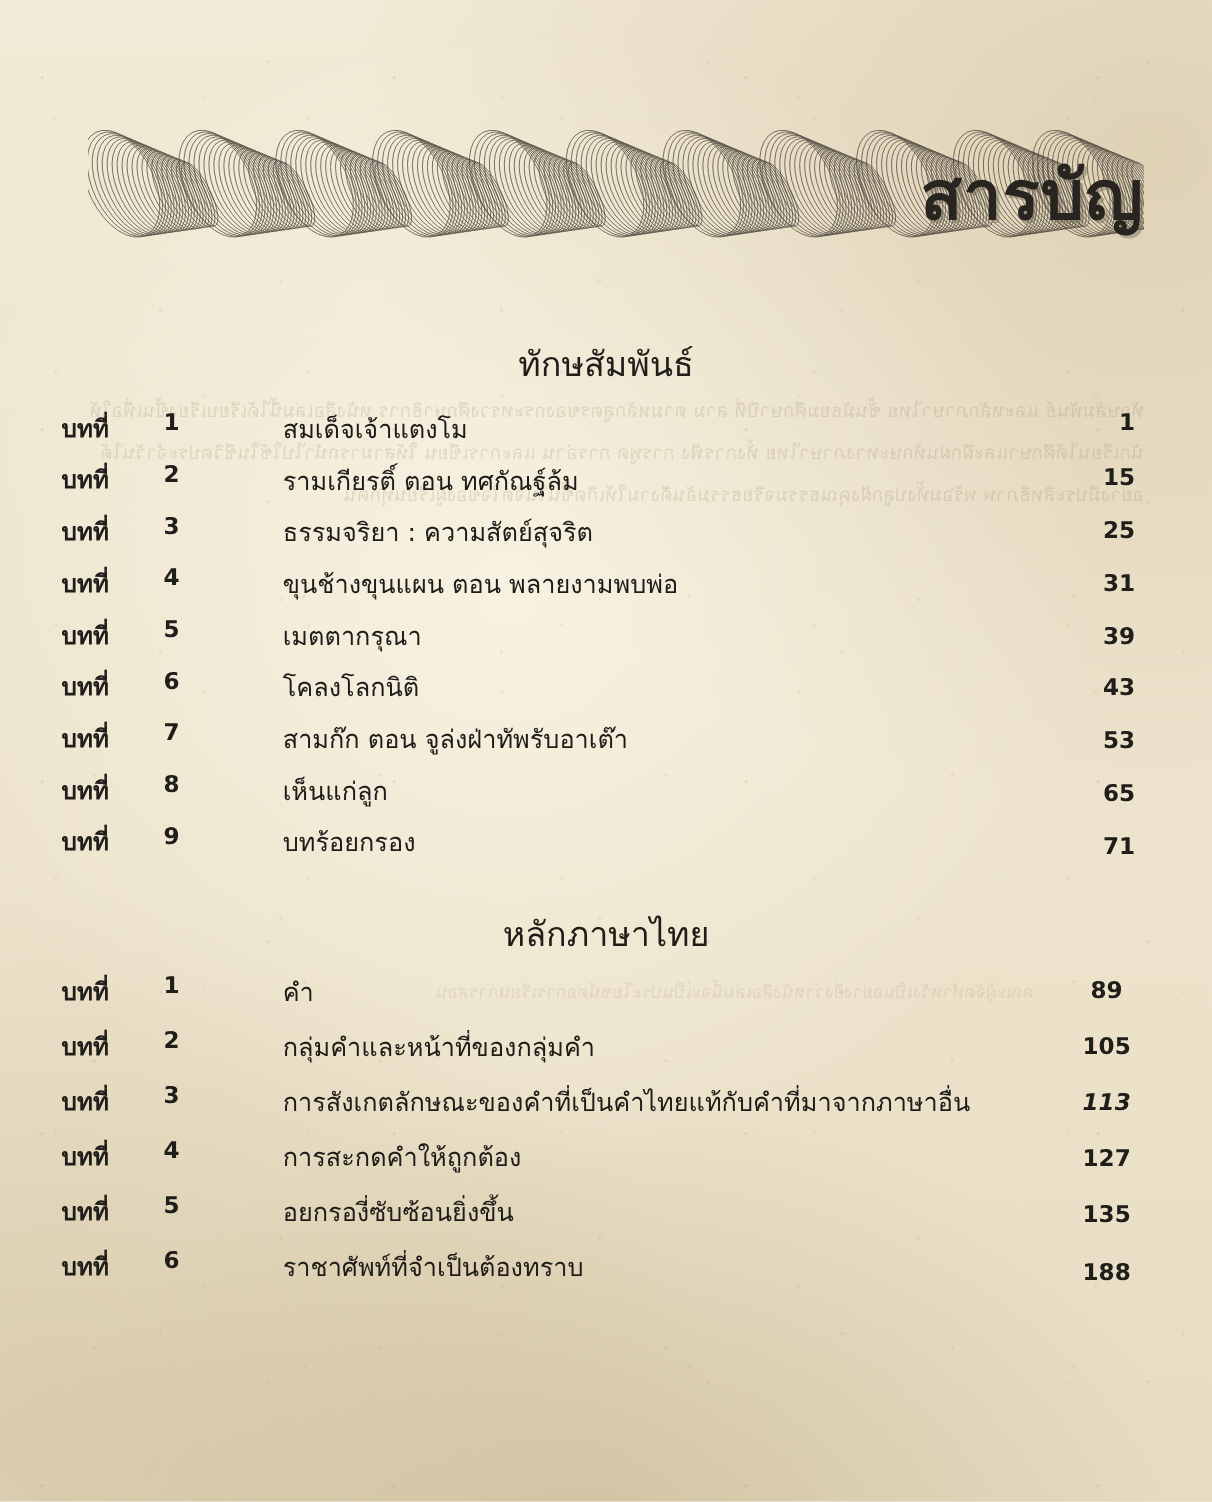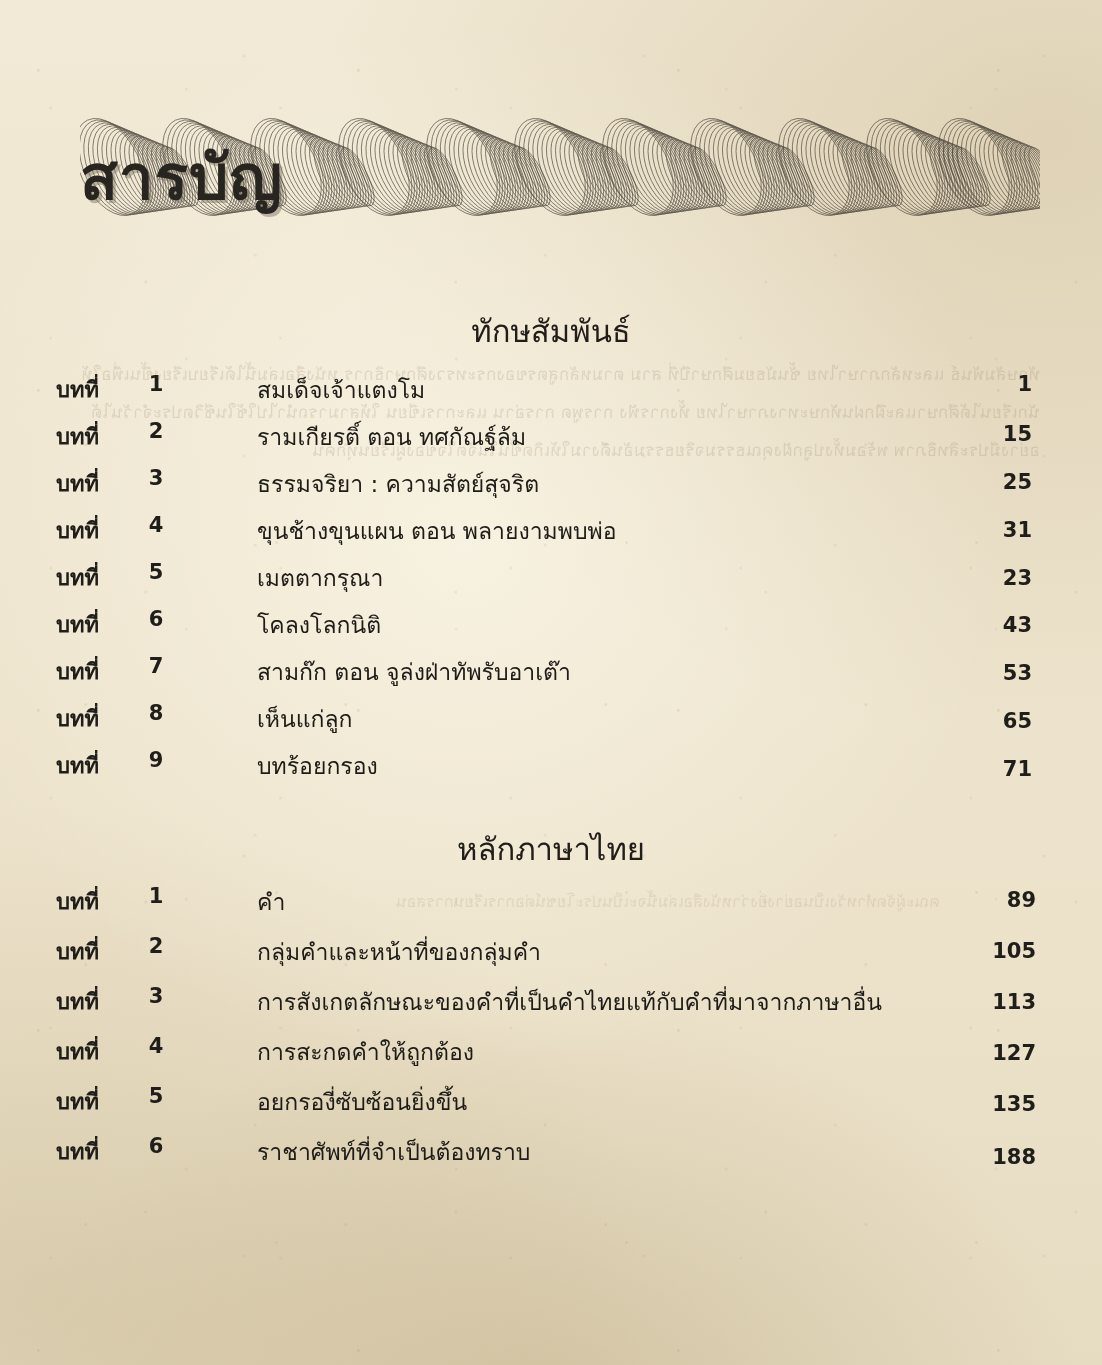--- a/index.html
+++ b/index.html
@@ -80,21 +80,21 @@
     top: 72px;
     width: 960px;
     height: 200px;
   }
   .banner-wrap svg { display: block; }
   .title-text {
     position: absolute;
     left: 0;
     top: 56px;
     width: 960px;
-    text-align: left;
+    text-align: right;
     font-size: 62px;
     font-weight: bold;
     color: #2a2722;
     letter-spacing: 1px;
     text-shadow: 3px 3px 0 rgba(120,110,90,.45);
     font-family: "DejaVu Sans", sans-serif;
   }
 
   
   .section-head {
@@ -159,24 +159,24 @@
   .row:nth-child(2) .c-page { transform: translateY(3px); }
   .row:nth-child(3) .c-page { transform: translateY(4px); }
   .row:nth-child(4) .c-page { transform: translateY(5px); }
   .row:nth-child(5) .c-page { transform: translateY(6px); }
   .row:nth-child(6) .c-page { transform: translateY(6px); }
   .row:nth-child(7) .c-page { transform: translateY(7px); }
   .row:nth-child(8) .c-page { transform: translateY(8px); }
   .row:nth-child(9) .c-page { transform: translateY(9px); text-align: right; }
 
   #toc1 .row { height: 50px; }
-  #toc1 .c-page { right: 66px; }
+  #toc1 .c-page { right: 66px; text-align: center; }
   #toc1 .row:nth-child(1) .c-page { transform: translateY(4px); }
   #toc1 .row:nth-child(2) .c-page { transform: translateY(5px); }
-  #toc1 .row:nth-child(3) .c-page { transform: translateY(6px); }
+  #toc1 .row:nth-child(3) .c-page { transform: translateY(6px); font-style: italic; }
   #toc1 .row:nth-child(4) .c-page { transform: translateY(7px); }
   #toc1 .row:nth-child(5) .c-page { transform: translateY(8px); }
   #toc1 .row:nth-child(6) .c-page { transform: translateY(11px); }
 
   
   .content { filter: contrast(1.02); }
 </style>
 </head>
 <body>
 
@@ -266,21 +266,21 @@
     <div class="row">
       <span class="c-chap">บทที่</span>
       <span class="c-num">4</span>
       <span class="c-title">ขุนช้างขุนแผน  ตอน พลายงามพบพ่อ</span>
       <span class="c-page">31</span>
     </div>
     <div class="row">
       <span class="c-chap">บทที่</span>
       <span class="c-num">5</span>
       <span class="c-title">เมตตากรุณา</span>
-      <span class="c-page">23</span>
+      <span class="c-page">39</span>
     </div>
     <div class="row">
       <span class="c-chap">บทที่</span>
       <span class="c-num">6</span>
       <span class="c-title">โคลงโลกนิติ</span>
       <span class="c-page">43</span>
     </div>
     <div class="row">
       <span class="c-chap">บทที่</span>
       <span class="c-num">7</span>

